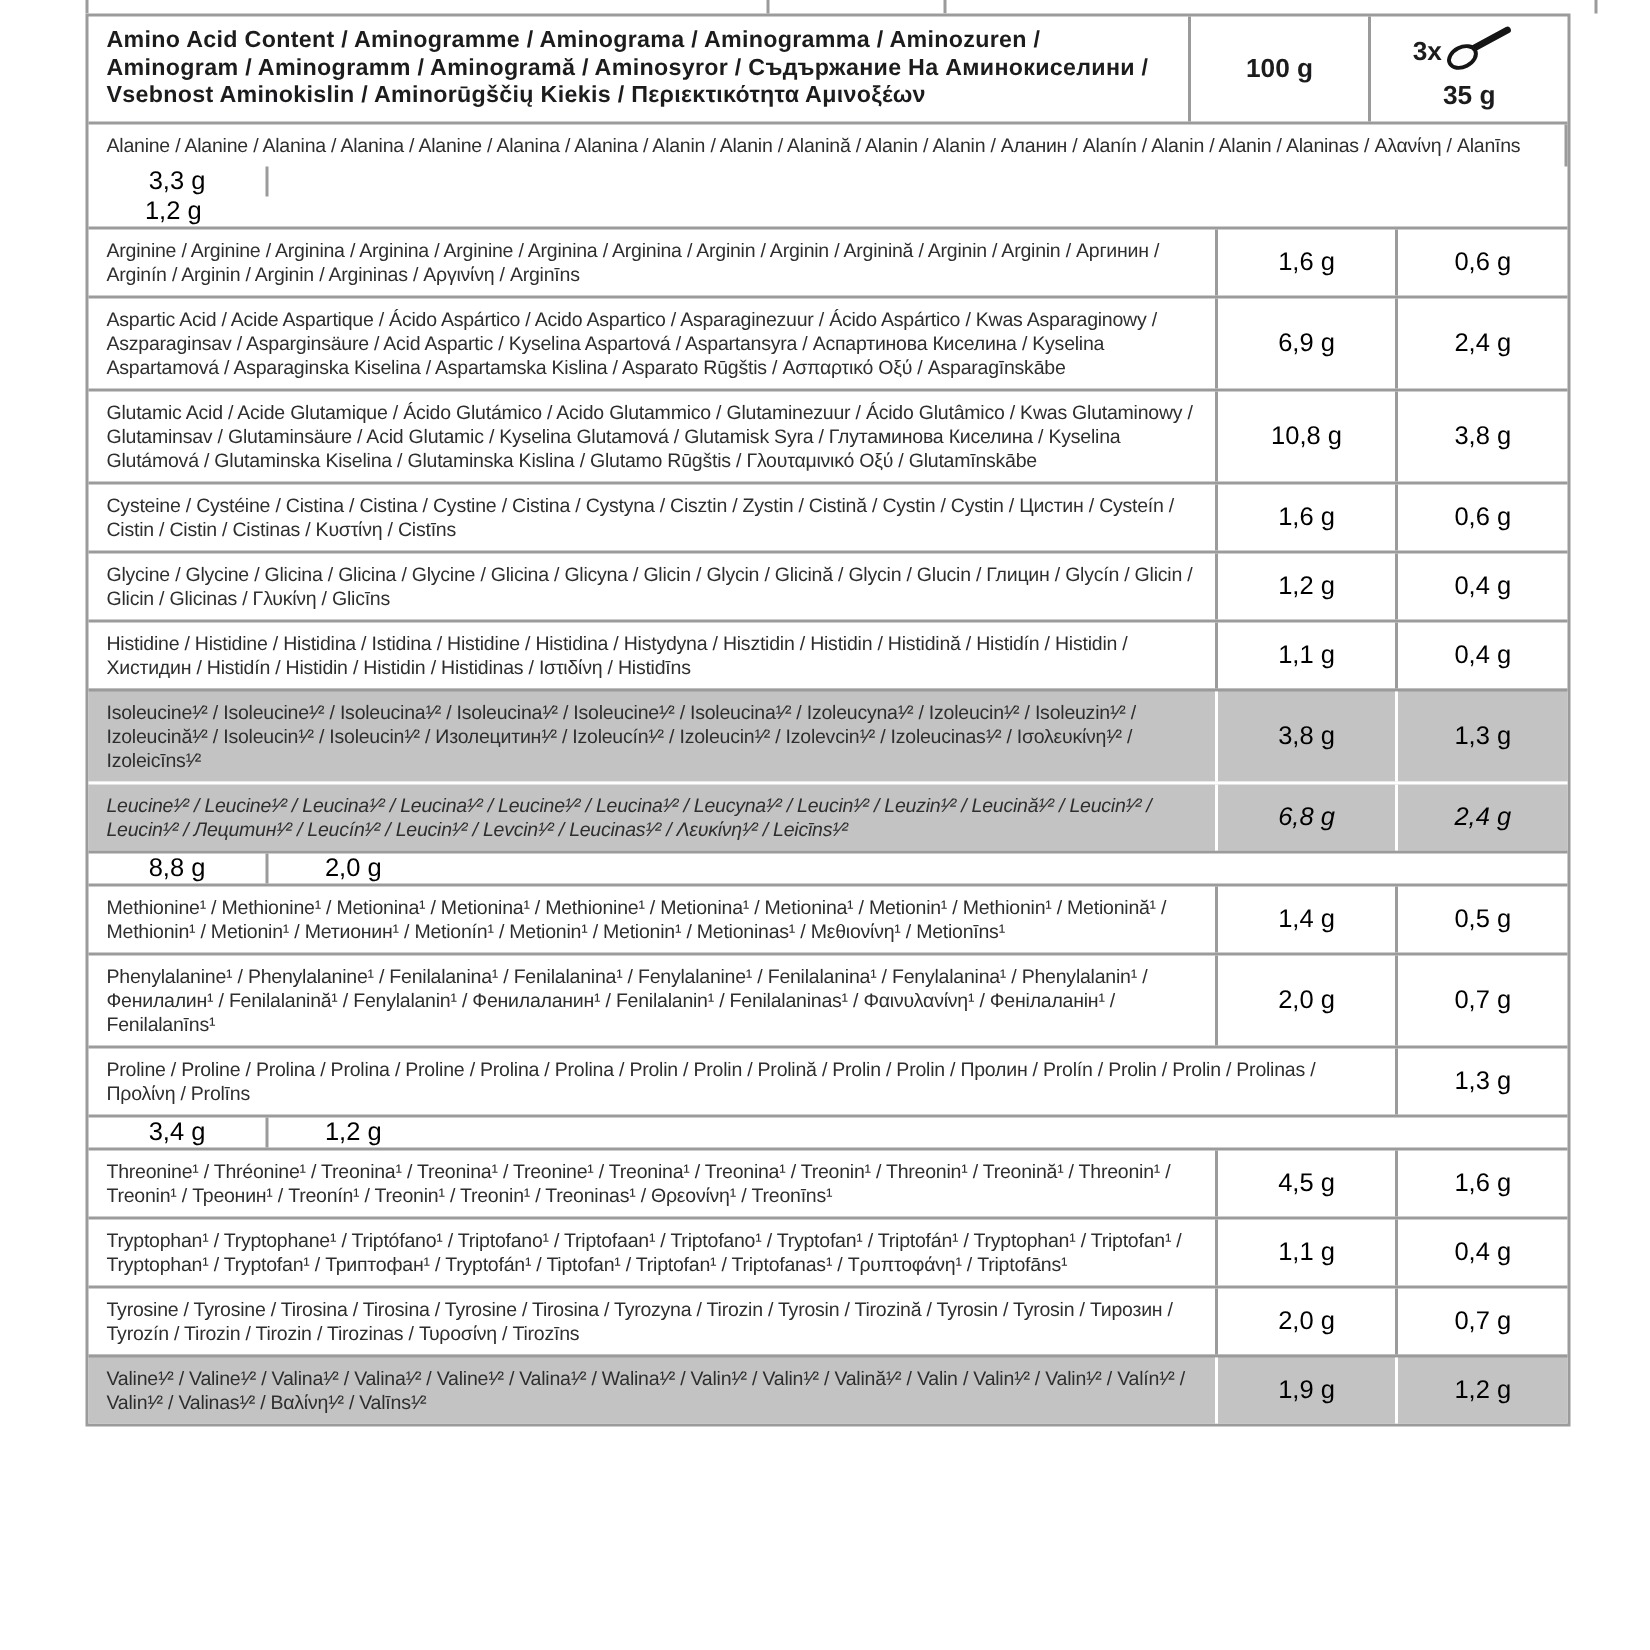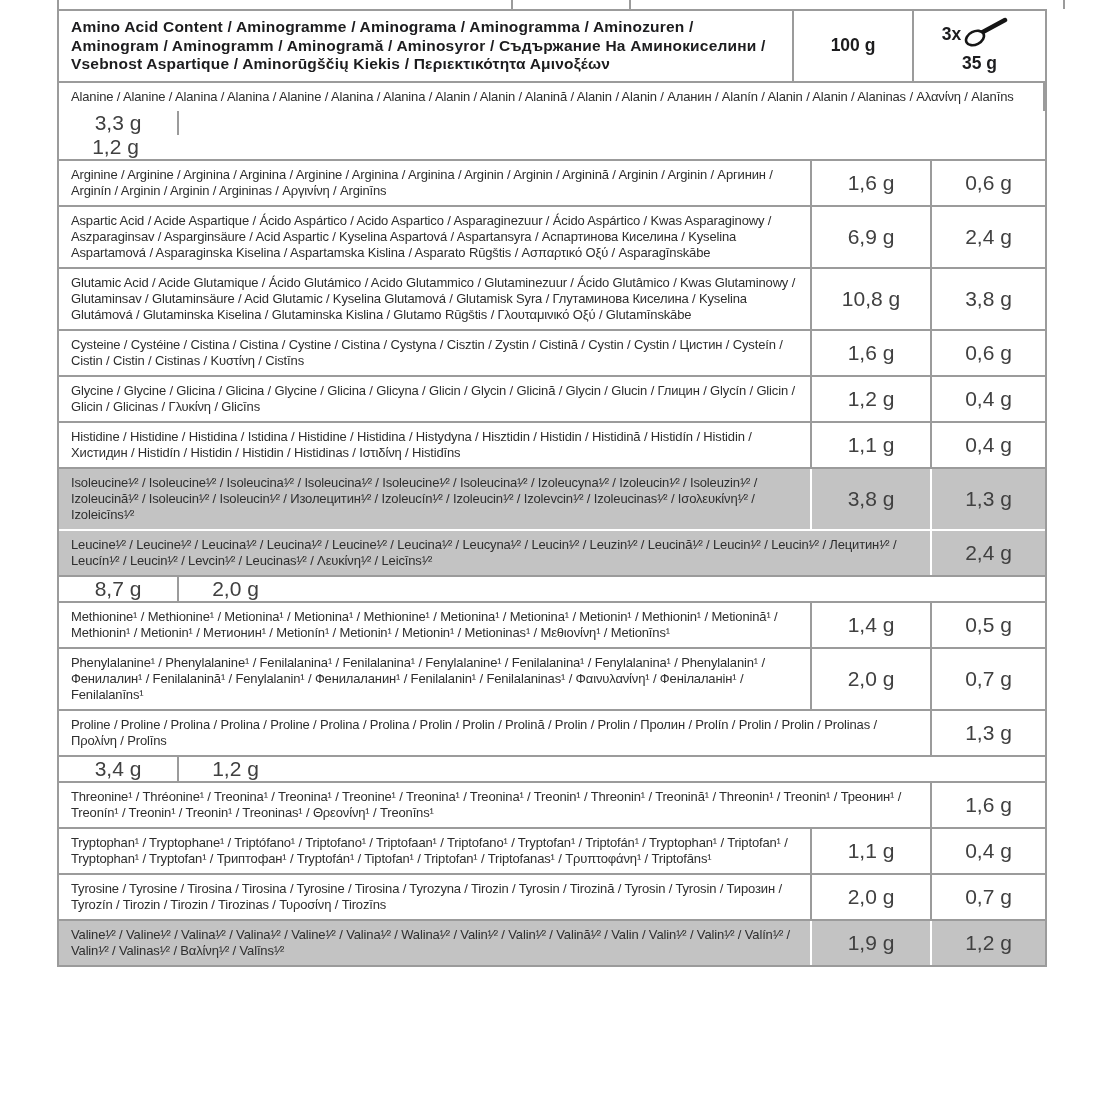--- a/index.html
+++ b/index.html
@@ -49,49 +49,49 @@
     border-right:2px solid var(--border);
   }
   .hcell.last{width:131px;border-right:none;}
   .serving-line{display:flex;align-items:center;gap:2px;margin-left:-8px;}
   .serving-amount{margin-top:1px;}
   .spoon-icon{display:inline-block;}
 
   .row{display:flex;border-top:2px solid var(--border);}
   .row:first-child{border-top:none;flex-direction:column;}
   .row.shaded{background:var(--shade);}
-  .row.shaded + .row.shaded{border-top-color:#ffffff;}
+  .row.shaded + .row.shaded{border-top-color:#ffffff;font-style:italic;}
   .name{
     flex:1;padding:6px 8px 6px 12px;
     font-size:13px;line-height:16px;letter-spacing:-0.15px;
     color:var(--ink);
     border-right:2px solid var(--border);
   }
   .val{
     width:118px;display:flex;align-items:center;justify-content:center;
-    font-size:21px;color:#404040;
+    font-size:17px;color:#000000;
     border-right:2px solid var(--border);
   }
   .val.last{width:113px;border-right:none;}
   .row.shaded .name,.row.shaded .val{border-right-color:#ffffff;}
 </style>
 </head>
 <body>
 
 <div class="page">
 
   <div class="top-sliver">
     <div class="sl name"></div>
     <div class="sl c1"></div>
     <div class="sl c2"></div>
   </div>
 
   <div class="amino-table">
     <div class="thead">
-      <div class="title-cell">Amino Acid Content / Aminogramme / Aminograma / Aminogramma / Aminozuren / Aminogram / Aminogramm / Aminogramă / Aminosyror / Съдържание На Аминокиселини / Vsebnost Aspartique / Aminorūgščių Kiekis / Περιεκτικότητα Αμινοξέων</div>
+      <div class="title-cell">Amino Acid Content / Aminogramme / Aminograma / Aminogramma / Aminozuren / Aminogram / Aminogramm / Aminogramă / Aminosyror / Съдържание На Аминокиселини / Vsebnost Aminokislin / Aminorūgščių Kiekis / Περιεκτικότητα Αμινοξέων</div>
       <div class="hcell">
         <span>100 g</span>
       </div>
       <div class="hcell last">
         <span class="serving-line">
           <span>3x</span>
           <span class="spoon-icon">
             <svg width="46" height="30" viewBox="0 0 46 30" aria-hidden="true">
               <line x1="18" y1="16" x2="42" y2="3" stroke="#151515" stroke-width="4.5" stroke-linecap="round"></line>
               <g transform="rotate(-27 12 21)">
@@ -148,25 +148,26 @@
   </div>
 
   <div class="row shaded">
     <div class="name">Isoleucine¹⁄² / Isoleucine¹⁄² / Isoleucina¹⁄² / Isoleucina¹⁄² / Isoleucine¹⁄² / Isoleucina¹⁄² / Izoleucyna¹⁄² / Izoleucin¹⁄² / Isoleuzin¹⁄² / Izoleucină¹⁄² / Isoleucin¹⁄² / Isoleucin¹⁄² / Изолецитин¹⁄² / Izoleucín¹⁄² / Izoleucin¹⁄² / Izolevcin¹⁄² / Izoleucinas¹⁄² / Ισολευκίνη¹⁄² / Izoleicīns¹⁄²</div>
     <div class="val">3,8 g</div>
     <div class="val last">1,3 g</div>
   </div>
 
   <div class="row shaded">
     <div class="name">Leucine¹⁄² / Leucine¹⁄² / Leucina¹⁄² / Leucina¹⁄² / Leucine¹⁄² / Leucina¹⁄² / Leucyna¹⁄² / Leucin¹⁄² / Leuzin¹⁄² / Leucină¹⁄² / Leucin¹⁄² / Leucin¹⁄² / Лецитин¹⁄² / Leucín¹⁄² / Leucin¹⁄² / Levcin¹⁄² / Leucinas¹⁄² / Λευκίνη¹⁄² / Leicīns¹⁄²</div>
+    <div class="val">6,8 g</div>
     <div class="val last">2,4 g</div>
   </div>
 
   <div class="row">
-    <div class="val">8,7 g</div>
+    <div class="val">8,8 g</div>
     <div class="val last">2,0 g</div>
   </div>
 
   <div class="row">
     <div class="name">Methionine¹ / Methionine¹ / Metionina¹ / Metionina¹ / Methionine¹ / Metionina¹ / Metionina¹ / Metionin¹ / Methionin¹ / Metionină¹ / Methionin¹ / Metionin¹ / Метионин¹ / Metionín¹ / Metionin¹ / Metionin¹ / Metioninas¹ / Μεθιονίνη¹ / Metionīns¹</div>
     <div class="val">1,4 g</div>
     <div class="val last">0,5 g</div>
   </div>
 
   <div class="row">
@@ -180,20 +181,21 @@
     <div class="val last">1,3 g</div>
   </div>
 
   <div class="row">
     <div class="val">3,4 g</div>
     <div class="val last">1,2 g</div>
   </div>
 
   <div class="row">
     <div class="name">Threonine¹ / Thréonine¹ / Treonina¹ / Treonina¹ / Treonine¹ / Treonina¹ / Treonina¹ / Treonin¹ / Threonin¹ / Treonină¹ / Threonin¹ / Treonin¹ / Треонин¹ / Treonín¹ / Treonin¹ / Treonin¹ / Treoninas¹ / Θρεονίνη¹ / Treonīns¹</div>
+    <div class="val">4,5 g</div>
     <div class="val last">1,6 g</div>
   </div>
 
   <div class="row">
     <div class="name">Tryptophan¹ / Tryptophane¹ / Triptófano¹ / Triptofano¹ / Triptofaan¹ / Triptofano¹ / Tryptofan¹ / Triptofán¹ / Tryptophan¹ / Triptofan¹ / Tryptophan¹ / Tryptofan¹ / Триптофан¹ / Tryptofán¹ / Tiptofan¹ / Triptofan¹ / Triptofanas¹ / Τρυπτοφάνη¹ / Triptofāns¹</div>
     <div class="val">1,1 g</div>
     <div class="val last">0,4 g</div>
   </div>
 
   <div class="row">

